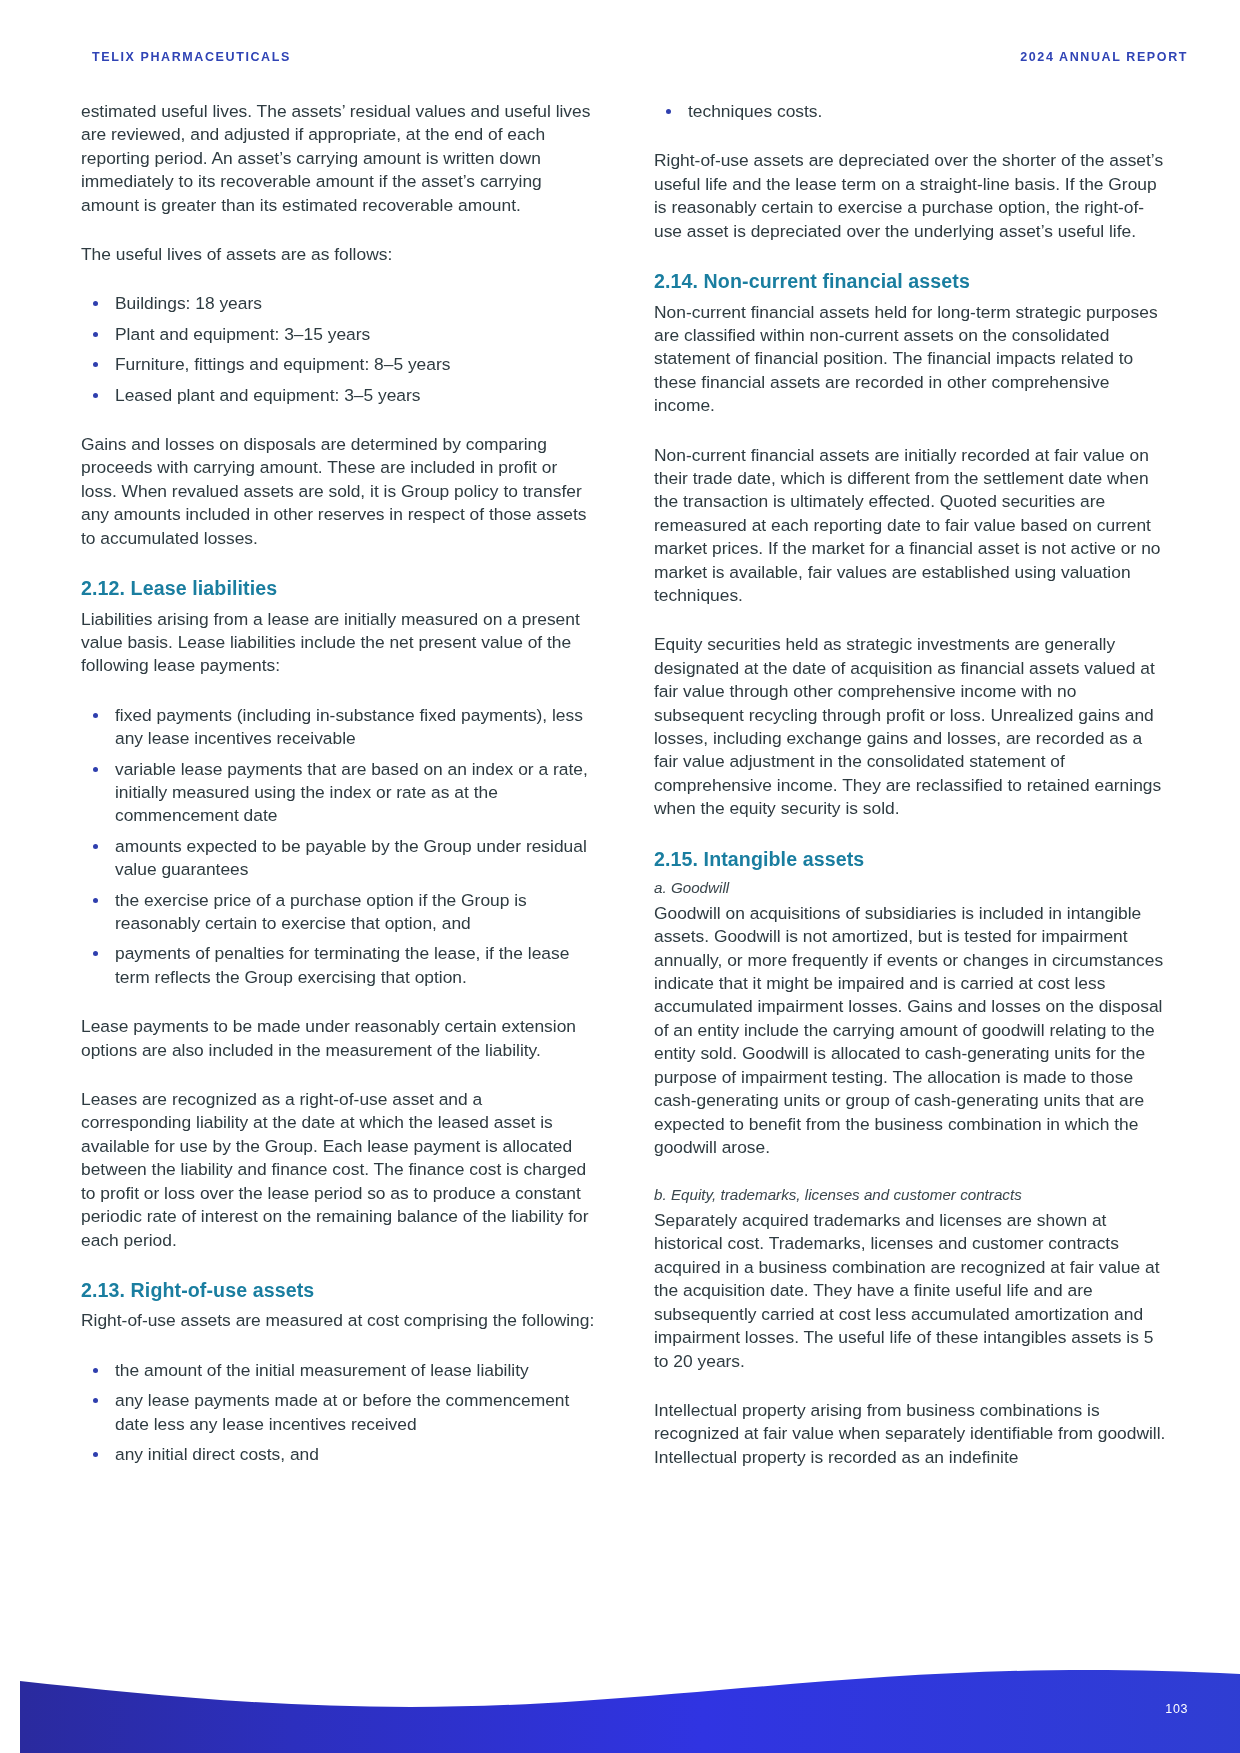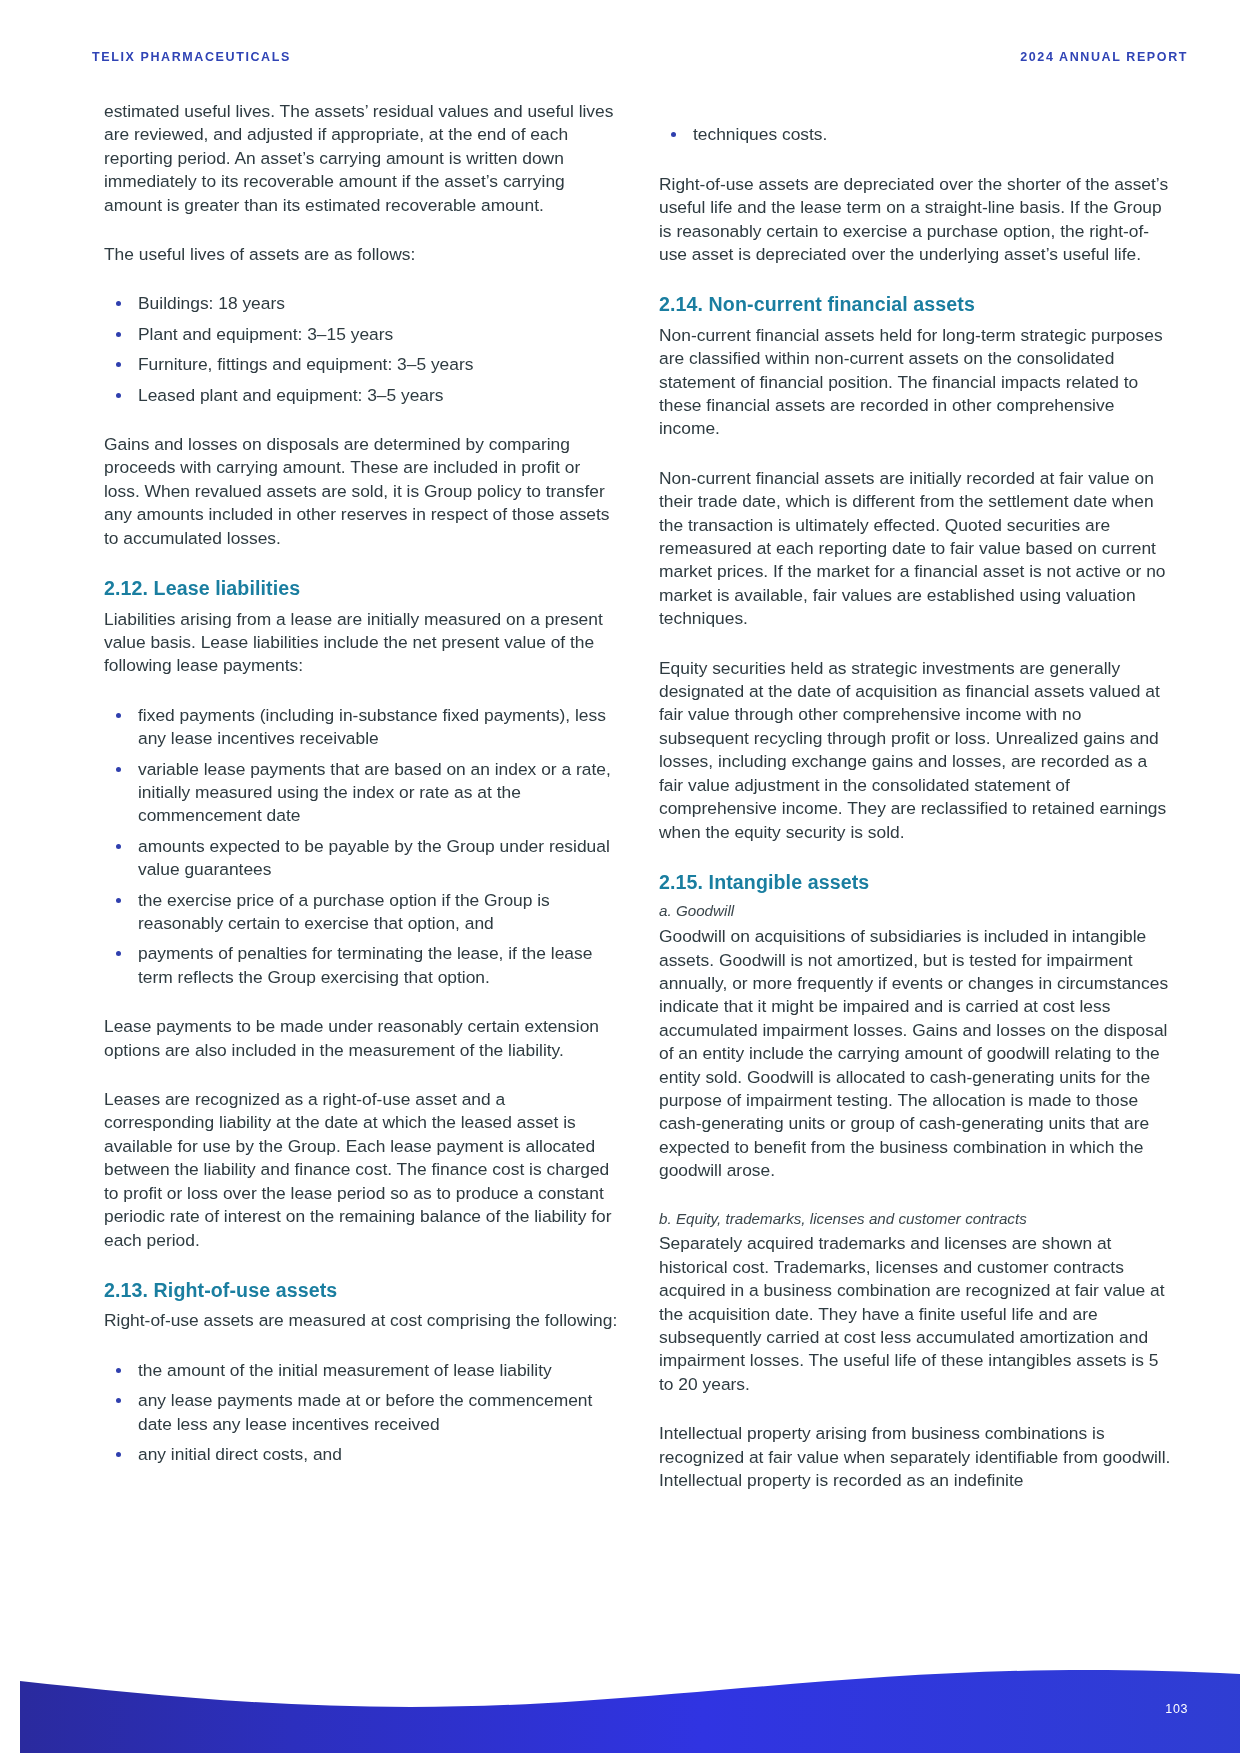--- a/index.html
+++ b/index.html
@@ -42,25 +42,25 @@
     font-weight: 600;
     color: #2f43b5;
     white-space: nowrap;
   }
   .runhead .right { text-align: right; }
 
   
   .columns {
     position: absolute;
     top: 100px;
-    left: 84px;
+    left: 61px;
     width: 1096px;
     display: flex;
-    gap: 40px;
-    align-items: flex-end;
+    gap: 58px;
+    align-items: flex-start;
   }
   .col {
     width: 515px;
     flex: 0 0 515px;
   }
 
   p.para {
     margin: 0 0 26px 0;
     font-size: 17.4px;
     line-height: 1.345;
@@ -144,21 +144,21 @@
 
     <div class="col">
 
       <p class="para">estimated useful lives. The assets’ residual values and useful lives are reviewed, and adjusted if appropriate, at the end of each reporting period. An asset’s carrying amount is written down immediately to its recoverable amount if the asset’s carrying amount is greater than its estimated recoverable amount.</p>
 
       <p class="para">The useful lives of assets are as follows:</p>
 
       <ul class="bullets">
         <li>Buildings: 18 years</li>
         <li>Plant and equipment: 3–15 years</li>
-        <li>Furniture, fittings and equipment: 3–5 years</li>
+        <li>Furniture, fittings and equipment: 8–5 years</li>
         <li>Leased plant and equipment: 3–5 years</li>
       </ul>
 
       <p class="para">Gains and losses on disposals are determined by comparing proceeds with carrying amount. These are included in profit or loss. When revalued assets are sold, it is Group policy to transfer any amounts included in other reserves in respect of those assets to accumulated losses.</p>
 
       <h2 class="sec">2.12. Lease liabilities</h2>
       <p class="para">Liabilities arising from a lease are initially measured on a present value basis. Lease liabilities include the net present value of the following lease payments:</p>
 
       <ul class="bullets">
         <li>fixed payments (including in-substance fixed payments), less any lease incentives receivable</li>

